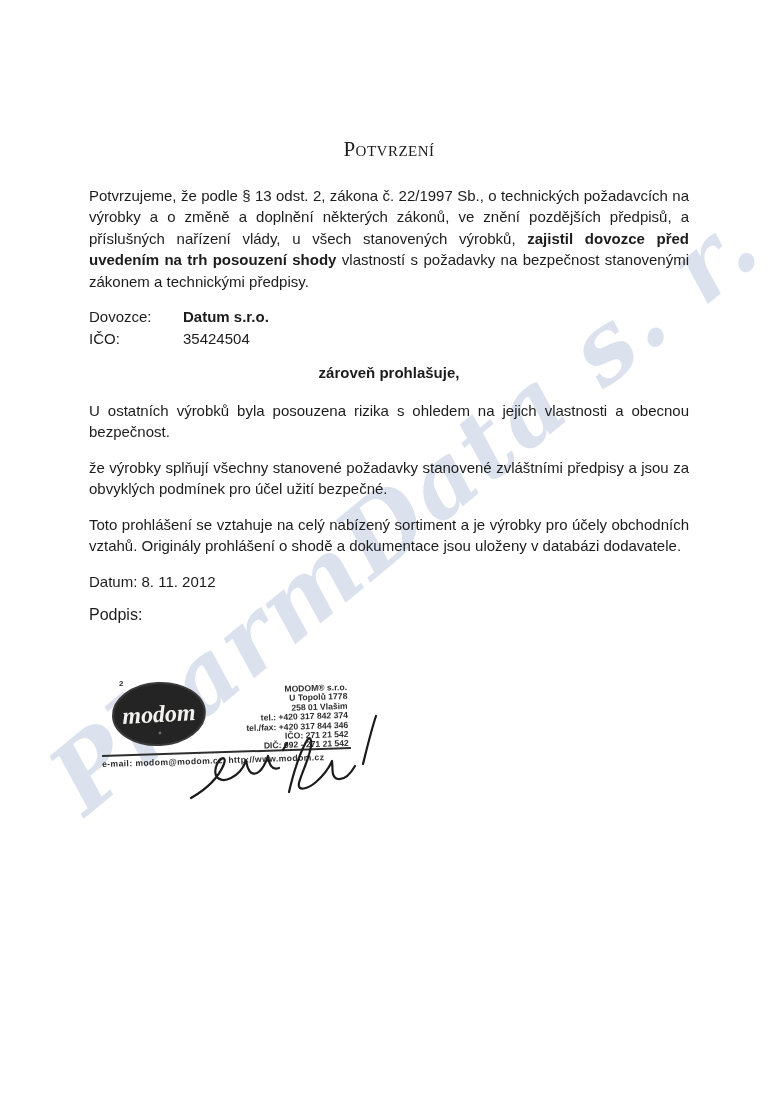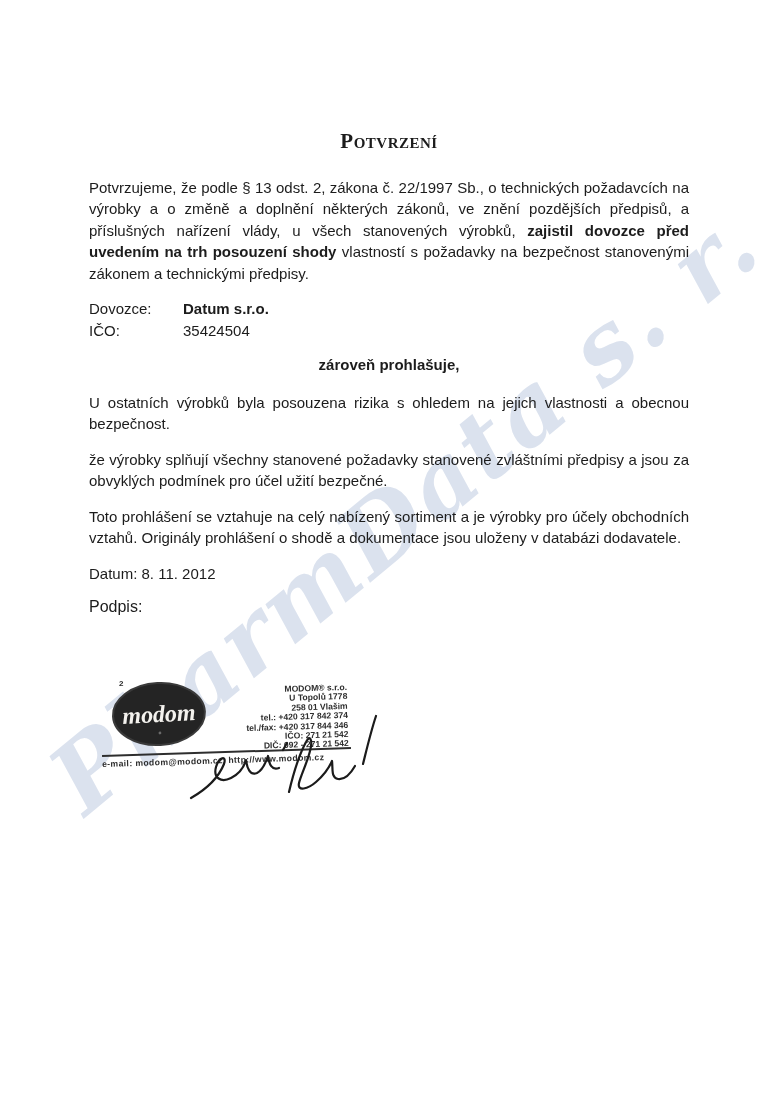--- a/index.html
+++ b/index.html
@@ -31,25 +31,25 @@
   
   .content{
     position:absolute;
     left:89px;top:131px;
     width:600px;
     font-size:15px;
     line-height:21.5px;
     z-index:1;
   }
   .doc-title{
-    margin:0 0 24px 0;
+    margin:8px 0 24px 0;
     text-align:center;
     font-family:"Liberation Serif", serif;
     font-variant:small-caps;
-    font-weight:bold;
+    font-weight:normal;
     font-size:21px;
     letter-spacing:0.5px;
   }
   .para{margin:0 0 14px 0;text-align:justify;}
   .para.intro{margin-bottom:14px;}
   .center-line{margin:0 0 12px 0;text-align:center;}
   .fields{margin:0 0 12px 0;}
   .field-row{display:flex;line-height:22px;}
   .field-label{width:94px;flex:0 0 94px;}
   .decl-heading{margin:0 0 16px 0;text-align:center;font-weight:bold;}

